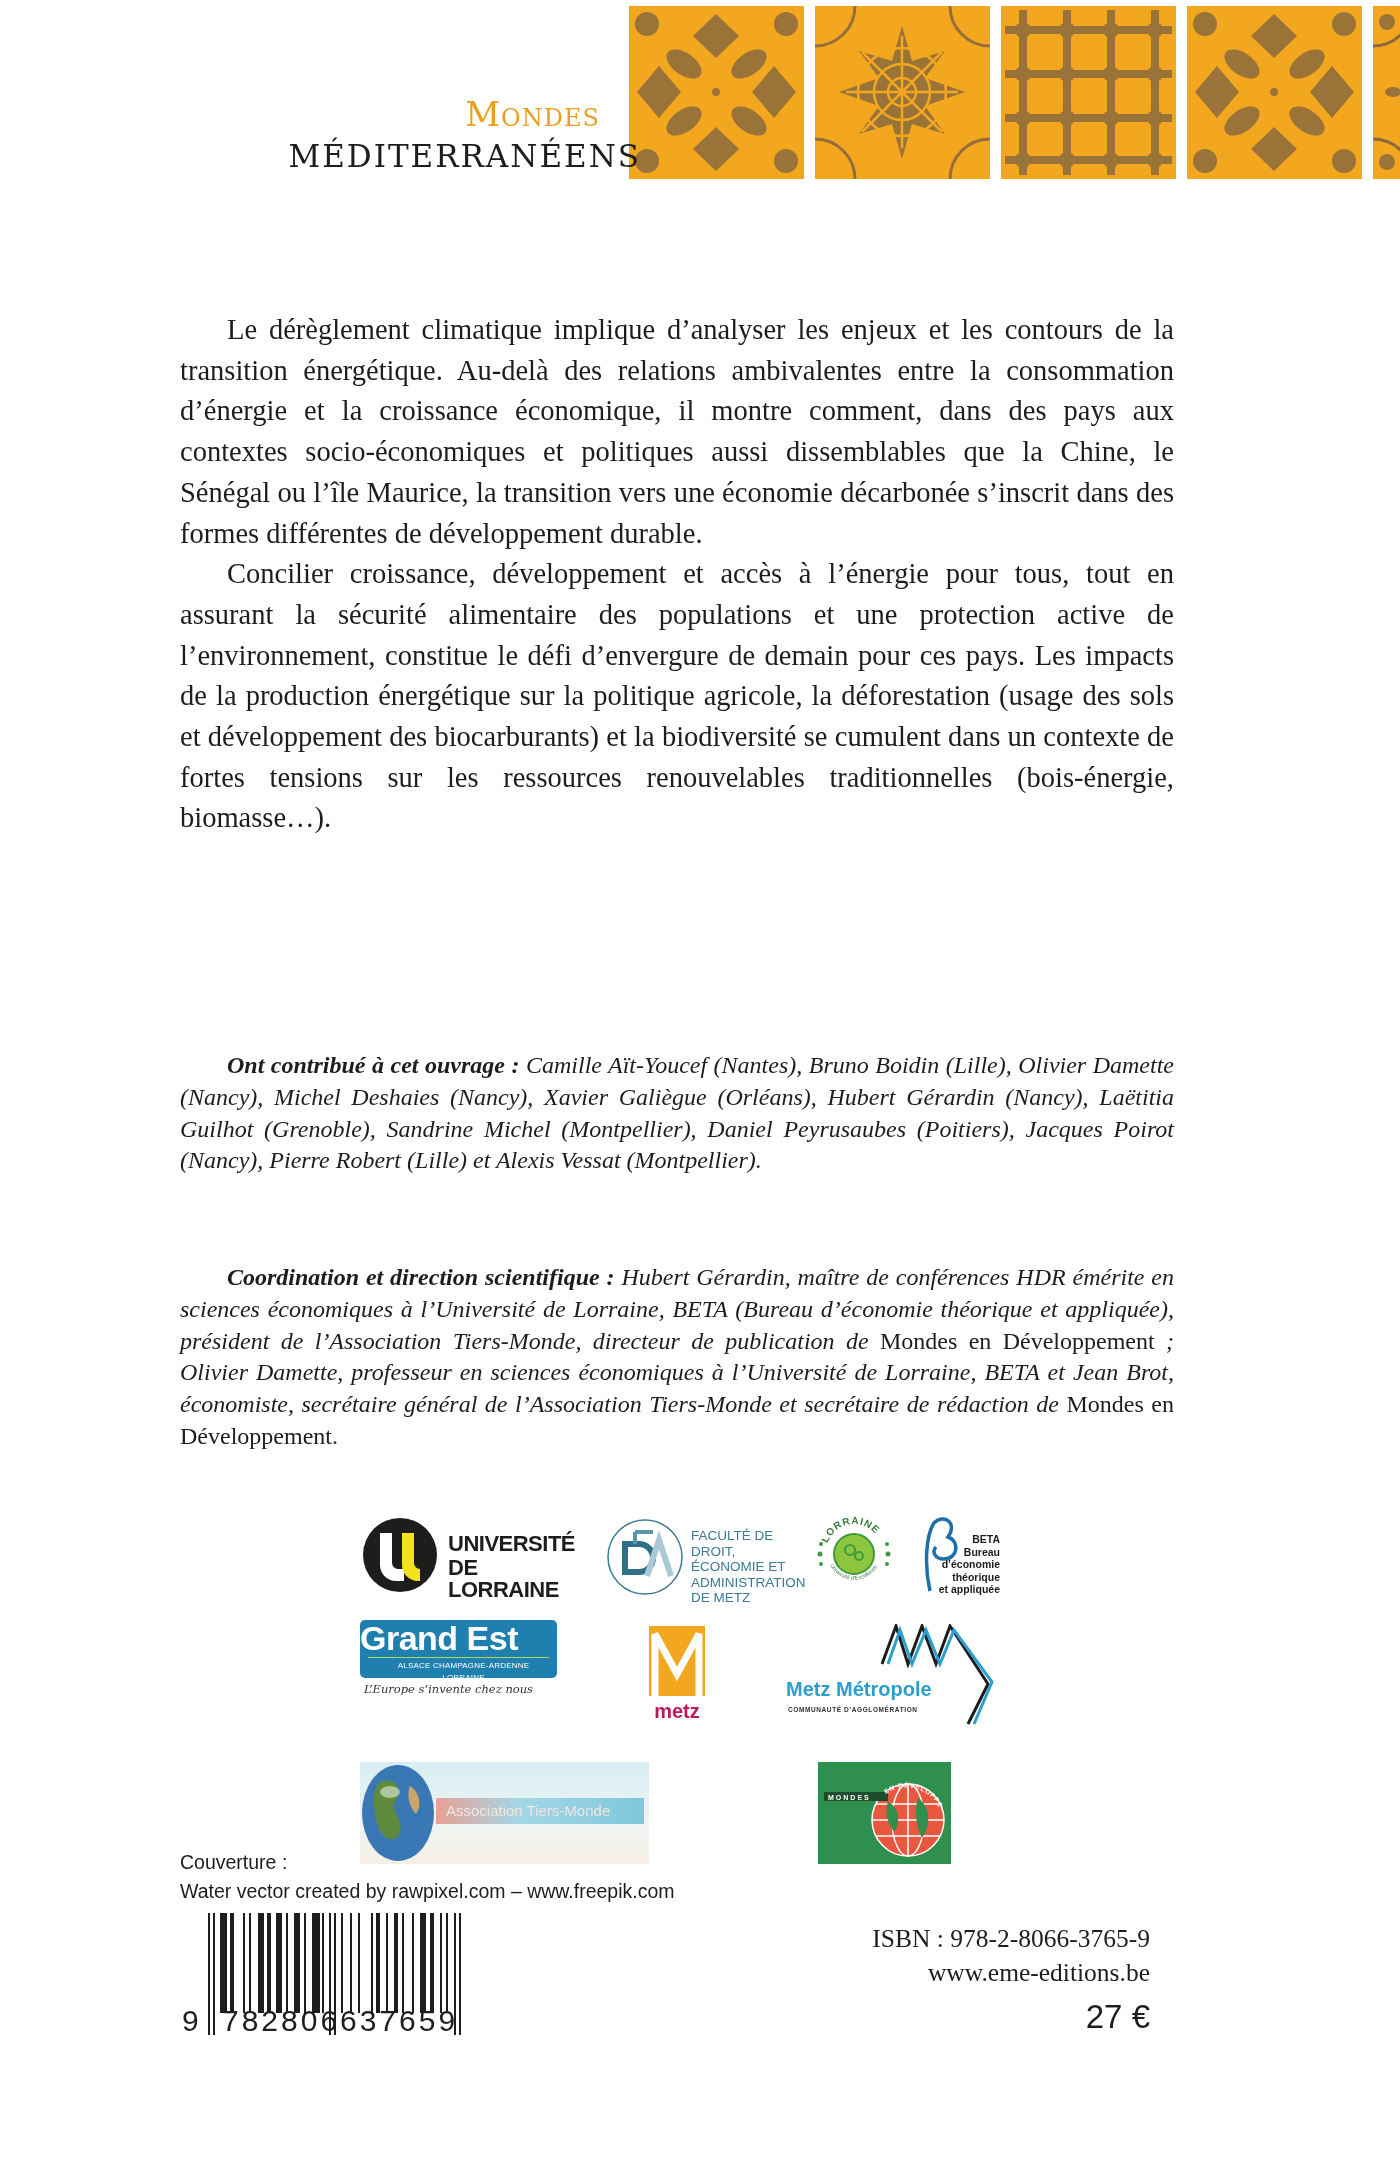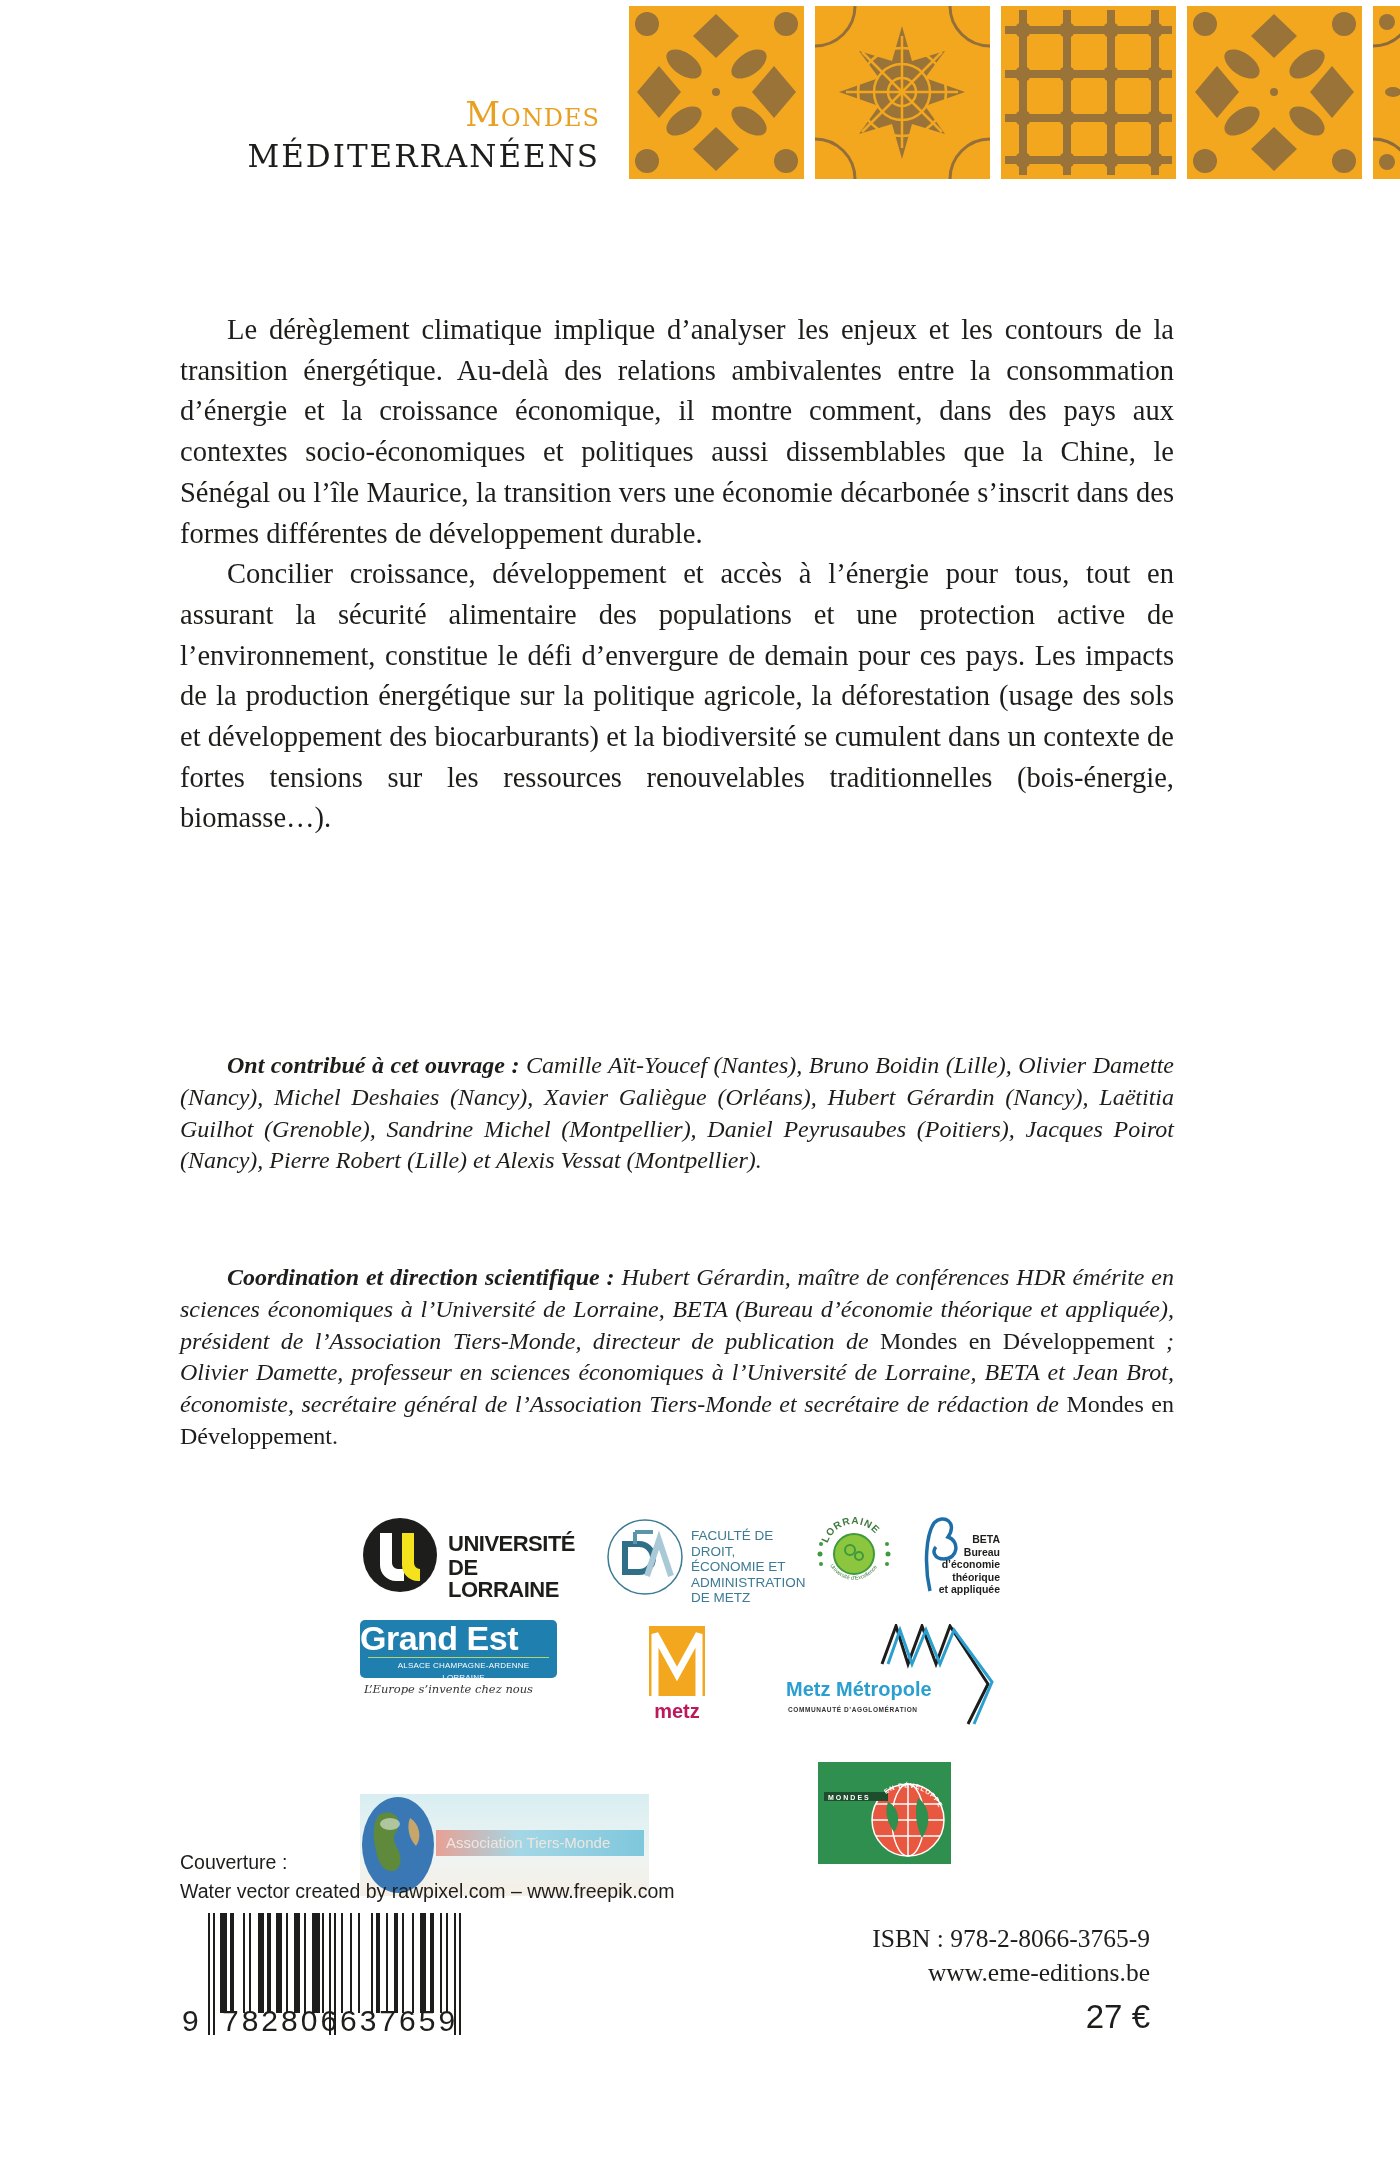--- a/index.html
+++ b/index.html
@@ -142,21 +142,21 @@
       <g fill="#8b6a3e" opacity="0.85">
           <circle cx="14" cy="16" r="8"></circle>
           <circle cx="14" cy="156" r="8"></circle>
           <ellipse cx="20" cy="86" rx="8" ry="5"></ellipse>
         </g>
     </svg>
   </div>
 </div>
 
 <div class="series-title-1">Mondes</div>
-<div class="series-title-2" style="text-transform: uppercase; font-style: normal;">méditerranéens</div>
+<div class="series-title-2" style="text-transform: uppercase; font-style: normal; margin-left: 41px;">méditerranéens</div>
 
 <div class="body-text" style="top:310px;">
   <p>Le dérèglement climatique implique d’analyser les enjeux et les contours de la transition énergétique. Au-delà des relations ambivalentes entre la consommation d’énergie et la croissance économique, il montre comment, dans des pays aux contextes socio-économiques et politiques aussi dissemblables que la Chine, le Sénégal ou l’île Maurice, la transition vers une économie décarbonée s’inscrit dans des formes différentes de développement durable.</p>
   <p>Concilier croissance, développement et accès à l’énergie pour tous, tout en assurant la sécurité alimentaire des populations et une protection active de l’environnement, constitue le défi d’envergure de demain pour ces pays. Les impacts de la production énergétique sur la politique agricole, la déforestation (usage des sols et développement des biocarburants) et la biodiversité se cumulent dans un contexte de fortes tensions sur les ressources renouvelables traditionnelles (bois-énergie, biomasse…).</p>
 </div>
 
 <div class="small-text" style="top:1050px;">
   <p><b>Ont contribué à cet ouvrage :</b> <span>Camille Aït-Youcef (Nantes), Bruno Boidin (Lille), Olivier Damette (Nancy), Michel Deshaies (Nancy), Xavier Galiègue (Orléans), Hubert Gérardin (Nancy), Laëtitia Guilhot (Grenoble), Sandrine Michel (Montpellier), Daniel Peyrusaubes (Poitiers), Jacques Poirot (Nancy), Pierre Robert (Lille) et Alexis Vessat (Montpellier).</span></p>
 </div>
 
@@ -240,21 +240,21 @@
 
 <div class="logo" style="left:786px; top:1624px; width:215px; height:112px;">
   <svg width="120" height="105" viewBox="0 0 120 105" style="position:absolute; left:92px; top:0;">
     <path d="M4 40 L18 2 L30 40 L44 2 L58 40 L72 2 L110 60 L90 100" fill="none" stroke="#1d1d1b" stroke-width="3"></path>
     <path d="M10 40 L22 6 L34 40 L48 6 L62 40 L76 6 L114 58 L96 100" fill="none" stroke="#2b9fcf" stroke-width="3"></path>
   </svg>
   <div class="mm-title" style="position:absolute; left:0; top:54px;">Metz Métropole</div>
   <div class="mm-sub" style="position:absolute; left:2px; top:82px;">COMMUNAUTÉ D’AGGLOMÉRATION</div>
 </div>
 
-<div class="logo" style="left:360px; top:1762px; width:289px; height:102px; background: linear-gradient(180deg, #d8eef2 0%, #eef4f2 60%, #f6efe6 100%); margin-top: 32px;">
+<div class="logo" style="left:360px; top:1762px; width:289px; height:102px; background: linear-gradient(180deg, #d8eef2 0%, #eef4f2 60%, #f6efe6 100%);">
   <svg width="80" height="102" viewBox="0 0 80 102" style="position:absolute; left:0; top:0;">
     <ellipse cx="38" cy="51" rx="36" ry="48" fill="#3a78b5"></ellipse>
     <path d="M20 20 C34 14 44 26 36 38 C28 48 44 56 40 70 C36 82 22 78 18 64 C14 50 10 30 20 20 Z" fill="#5f8a3c"></path>
     <path d="M50 24 C60 30 62 44 56 52 C50 46 46 34 50 24 Z" fill="#c6a66a"></path>
     <ellipse cx="30" cy="30" rx="10" ry="6" fill="#ffffff" opacity="0.5"></ellipse>
   </svg>
   <div class="atm-band" style="position:absolute; left:76px; top:36px; width:208px; height:26px; background: linear-gradient(90deg, #e8a095 0%, #a3d7e6 40%, #7fc7dc 100%); line-height:26px; padding-left:10px; box-sizing:border-box;">Association Tiers-Monde</div>
 </div>
 
 <div class="logo" style="left:818px; top:1762px; width:133px; height:102px; background:#2f8f4e;">

